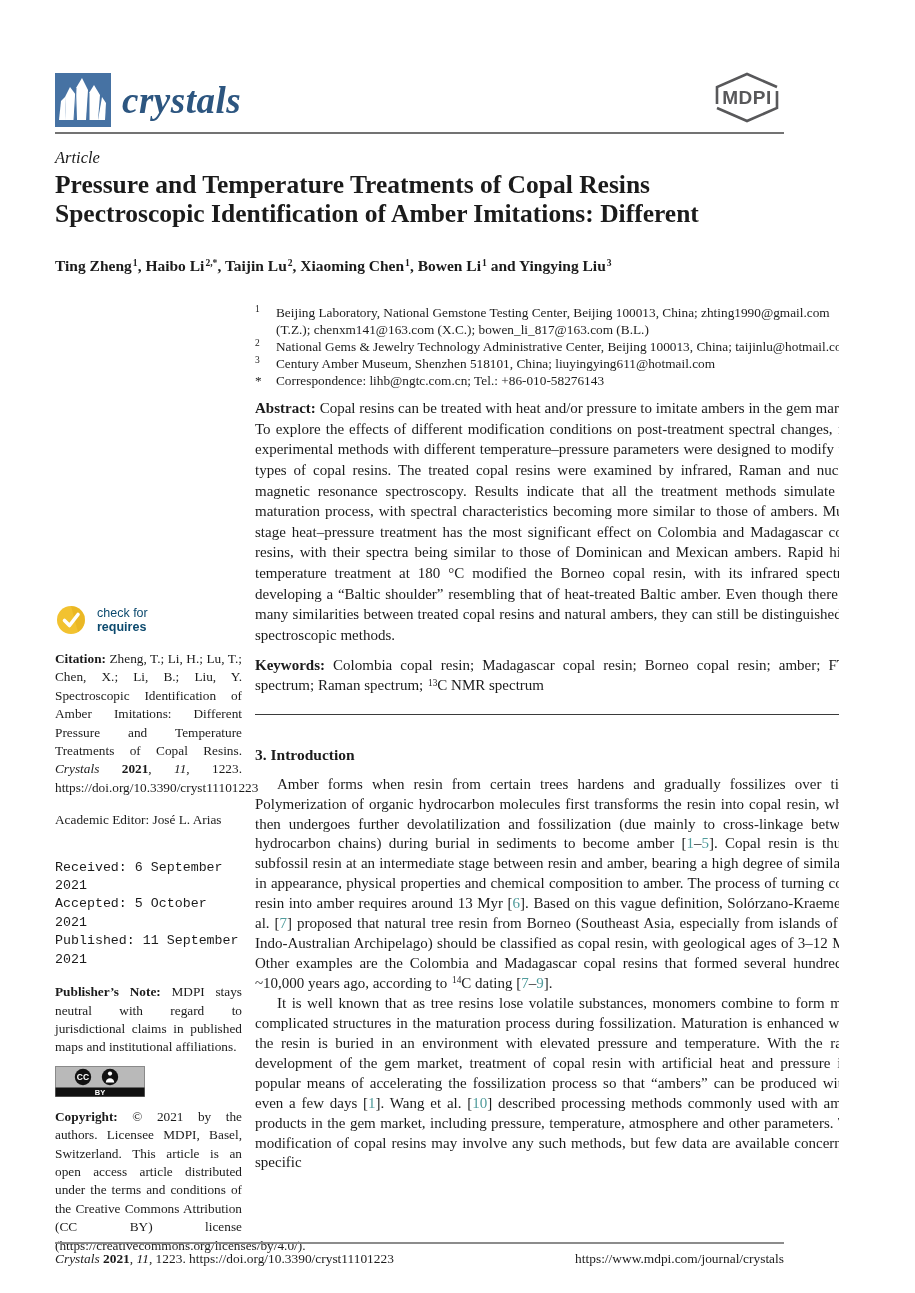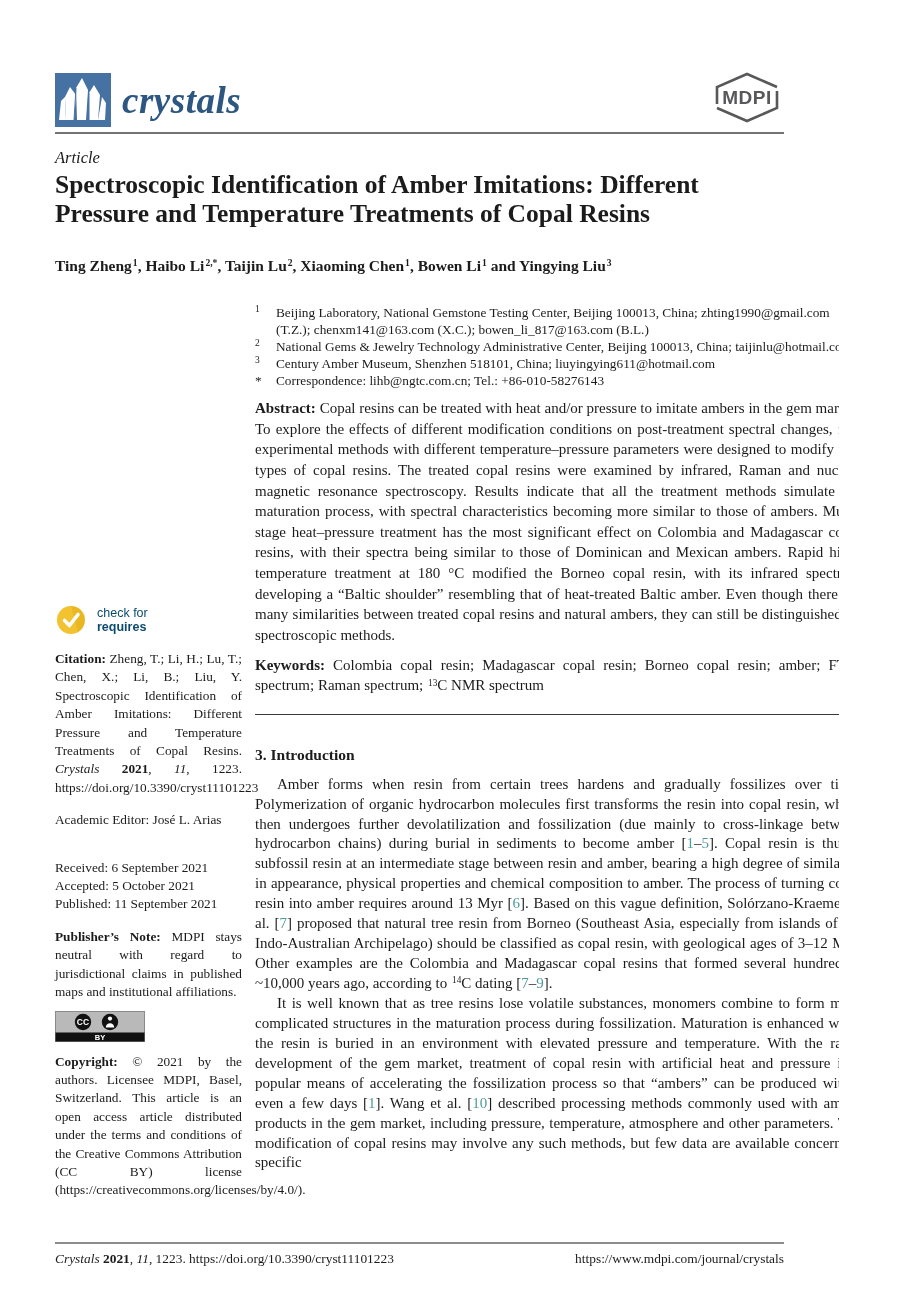--- a/index.html
+++ b/index.html
@@ -33,21 +33,21 @@
   .sec-head{margin:31px 0 0;font-size:15.5px;font-weight:bold;}
   .para{margin:11px 0 0;font-size:15px;line-height:1.325;text-align:justify;text-indent:22px;}
   .para.follow{margin-top:1px;}
   
   .sidebar{position:absolute;left:55px;top:603px;width:187px;font-size:13.3px;line-height:1.385;}
   .badge{display:flex;align-items:center;gap:8px;margin-bottom:13px;cursor:pointer;width:118px;}
   .badge-text{font-family:"Liberation Sans",sans-serif;font-size:12.5px;line-height:1.12;color:#0c4a6e;}
   .badge-text .l2{font-weight:bold;}
   .cite{margin:0 0 14px;text-align:justify;}
   .editor{margin:0 0 29px;}
-  .dates{margin:0 0 14px;}
+  .dates{margin:0 0 14px;font-family:Liberation Mono, monospace;}
   .pubnote{margin:0 0 9px;text-align:justify;}
   .ccbadge{display:block;margin:0 0 11px;cursor:pointer;}
   .copyright{margin:0;text-align:justify;}
   
   .footer-rule{position:absolute;left:55px;right:55px;top:1242px;border-top:2px solid #8c8c8c;}
   .footer{position:absolute;left:55px;right:55px;top:1251px;display:flex;
           justify-content:space-between;font-size:13.4px;}
 </style>
 </head>
 <body>
@@ -76,22 +76,22 @@
     <path d="M8,33 L8,16 L38,3 L68,16" fill="none" stroke="#58585A" stroke-width="2.6"></path>
     <path d="M68,20 L68,37 L38,50 L8,37" fill="none" stroke="#58585A" stroke-width="2.6"></path>
     <text x="38" y="33" text-anchor="middle" font-family="Liberation Sans, sans-serif" font-weight="bold" font-size="19" fill="#58585A" letter-spacing="0.5">MDPI</text>
   </svg>
 
   <div class="rule-top"></div>
 
   <div class="article-type">Article</div>
 
   <h1 class="title">
+      <span>Pressure and Temperature Treatments of Copal Resins</span>
       <span>Spectroscopic Identification of Amber Imitations: Different</span>
-      <span>Pressure and Temperature Treatments of Copal Resins</span>
     </h1>
 
   <div class="authors"><span><span>Ting Zheng</span><sup>1</sup><span>, </span></span><span><span>Haibo Li</span><sup>2,*</sup><span>, </span></span><span><span>Taijin Lu</span><sup>2</sup><span>, </span></span><span><span>Xiaoming Chen</span><sup>1</sup><span>, </span></span><span><span>Bowen Li</span><sup>1</sup><span> and </span></span><span><span>Yingying Liu</span><sup>3</sup><span></span></span></div>
 
   <div class="main">
 
     <div class="affil">
       <span class="marker num">1</span>
       <span class="body">Beijing Laboratory, National Gemstone Testing Center, Beijing 100013, China; zhting1990@gmail.com (T.Z.); chenxm141@163.com (X.C.); bowen_li_817@163.com (B.L.)</span>
     </div>

